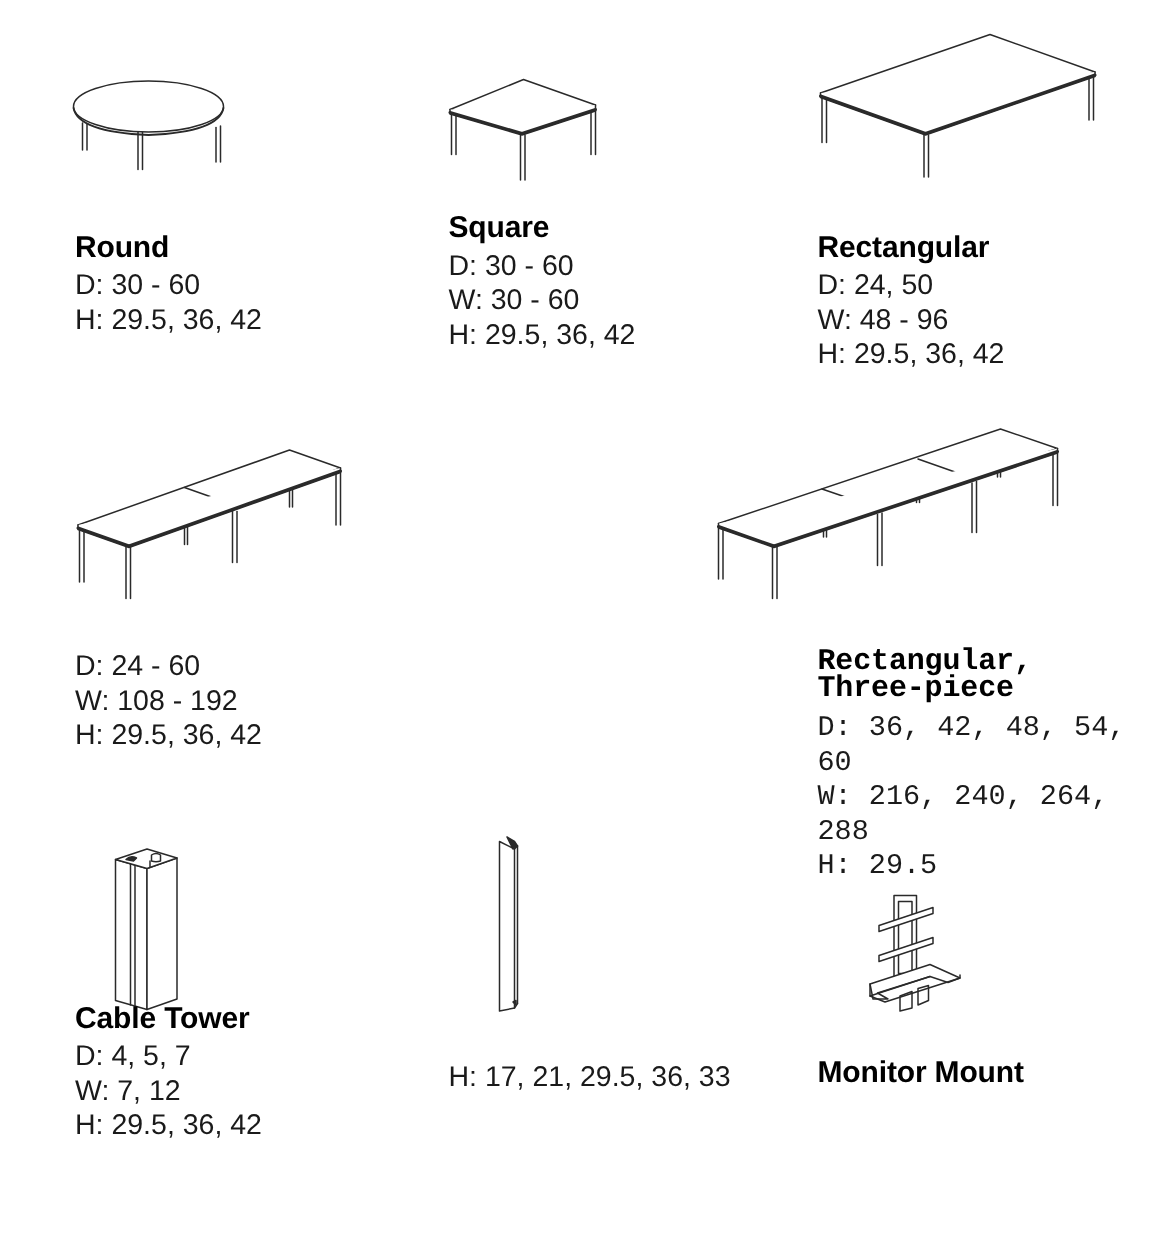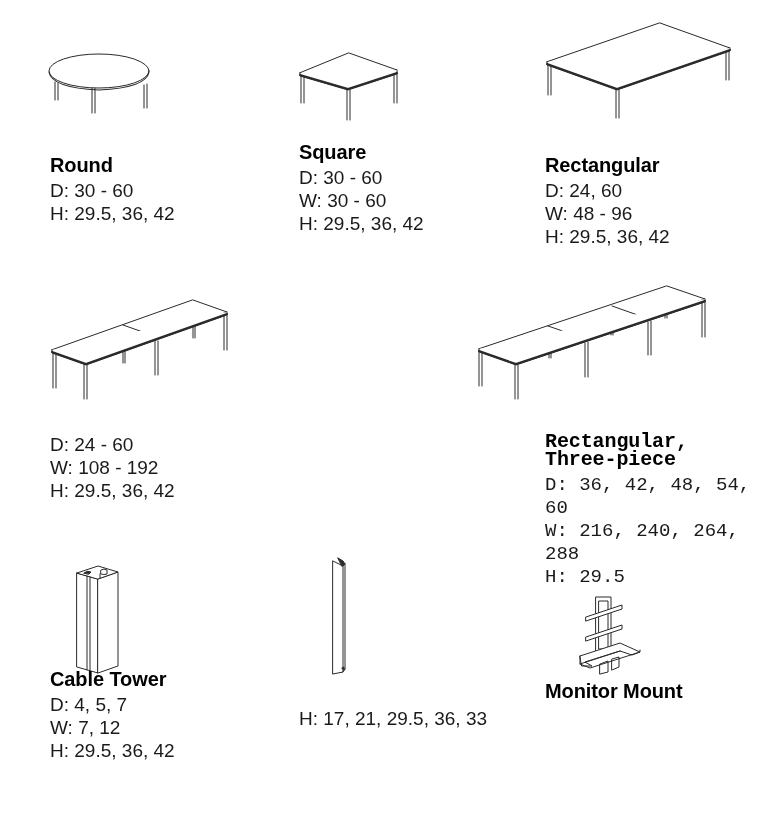--- a/index.html
+++ b/index.html
@@ -141,21 +141,21 @@
 
 <div class="item" style="left:299px; top:143px;">
   <div class="item-title">Square</div>
   <p class="spec">D: 30 - 60</p>
   <p class="spec">W: 30 - 60</p>
   <p class="spec">H: 29.5, 36, 42</p>
 </div>
 
 <div class="item" style="left:545px; top:156px;">
   <div class="item-title">Rectangular</div>
-  <p class="spec">D: 24, 60</p>
+  <p class="spec">D: 24, 50</p>
   <p class="spec">W: 48 - 96</p>
   <p class="spec">H: 29.5, 36, 42</p>
 </div>
 
 <div class="item" style="left:50px; top:433px;">
   <p class="spec">D: 24 - 60</p>
   <p class="spec">W: 108 - 192</p>
   <p class="spec">H: 29.5, 36, 42</p>
 </div>
 
@@ -170,15 +170,15 @@
   <div class="item-title">Cable Tower</div>
   <p class="spec">D: 4, 5, 7</p>
   <p class="spec">W: 7, 12</p>
   <p class="spec">H: 29.5, 36, 42</p>
 </div>
 
 <div class="item" style="left:299px; top:707px;">
   <p class="spec">H: 17, 21, 29.5, 36, 33</p>
 </div>
 
-<div class="item" style="left:545px; top:682px;">
+<div class="item" style="left:545px; top:706px;">
   <div class="item-title">Monitor Mount</div>
 </div>
 
 </body></html>

